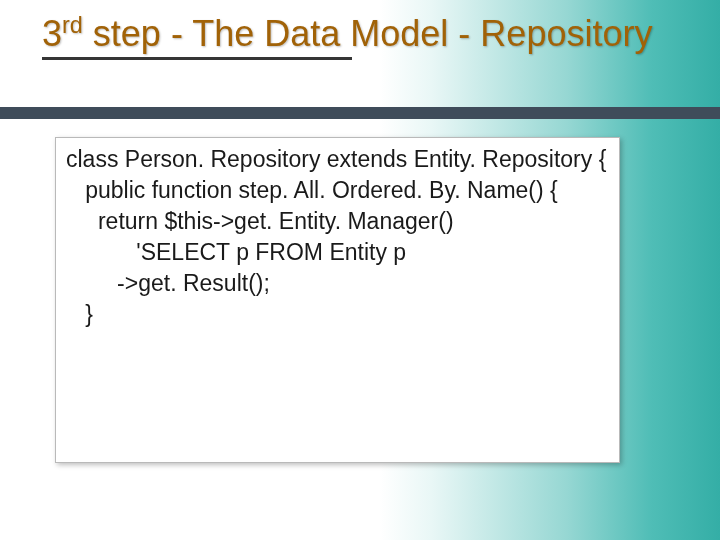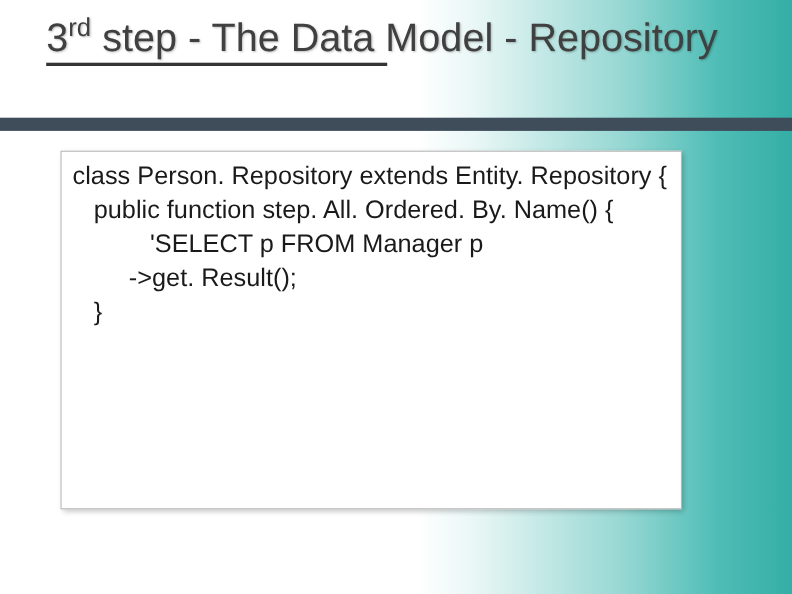--- a/index.html
+++ b/index.html
@@ -36,21 +36,21 @@
     position: absolute;
     left: 42px;
     top: 12px;
     width: 640px;
     z-index: 2;
   }
   .title {
     font-family: Arial, Helvetica, sans-serif;
     font-size: 36px;
     line-height: 1.18;
-    color: #404040;
+    color: #a16207;
     text-shadow: 1px 1px 2px rgba(0,0,0,0.25);
   }
   .title sup {
     font-size: 0.65em;
     vertical-align: super;
   }
   .underline {
     margin-top: 2px;
     border-bottom: 3px solid #353535;
     width: 310px;
@@ -97,17 +97,18 @@
   <div class="title-area">
     <div class="title">
       <span>3</span><sup>rd</sup><span> step - The Data Model - Repository</span>
     </div>
     <div class="underline"></div>
   </div>
 
   <div class="code-box">
     <div class="line">class Person. Repository extends Entity. Repository {</div>
     <div class="line">   public function step. All. Ordered. By. Name() {</div>
-    <div class="line">           'SELECT p FROM Manager p</div>
+    <div class="line">     return $this-&gt;get. Entity. Manager()</div>
+    <div class="line">           'SELECT p FROM Entity p</div>
     <div class="line">        -&gt;get. Result();</div>
     <div class="line">   }</div>
   </div>
 </div>
 
 </body></html>

